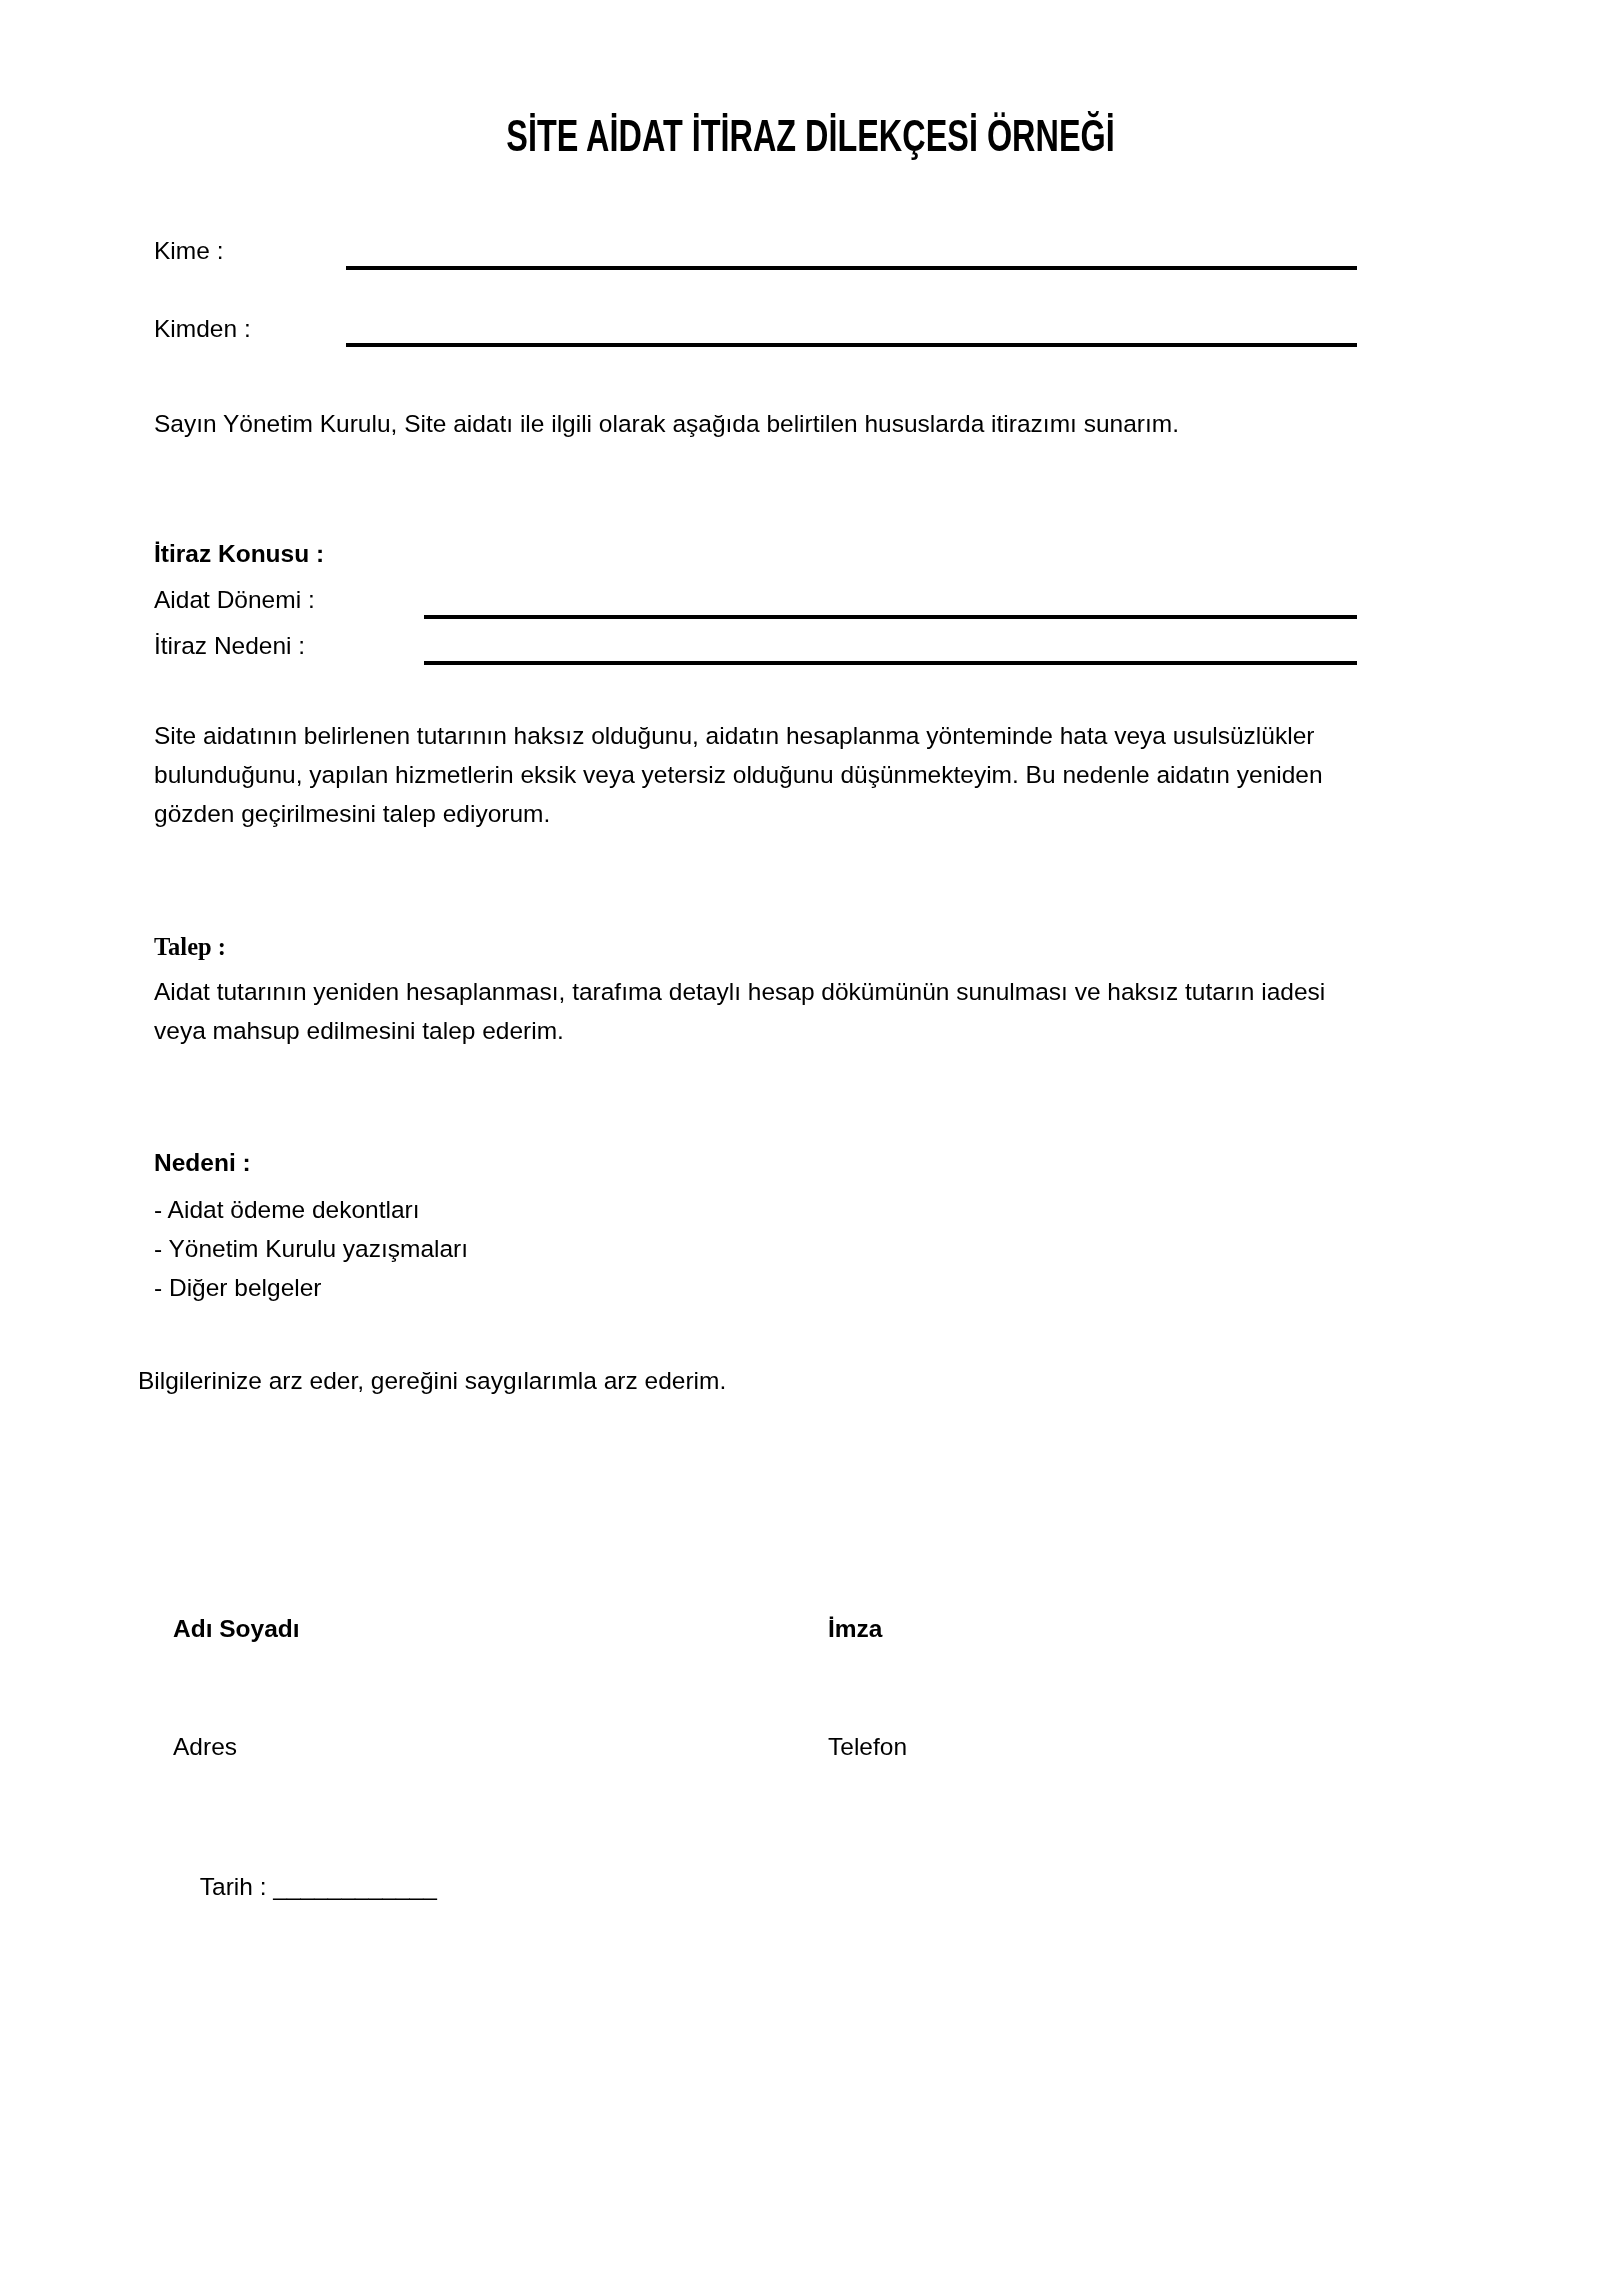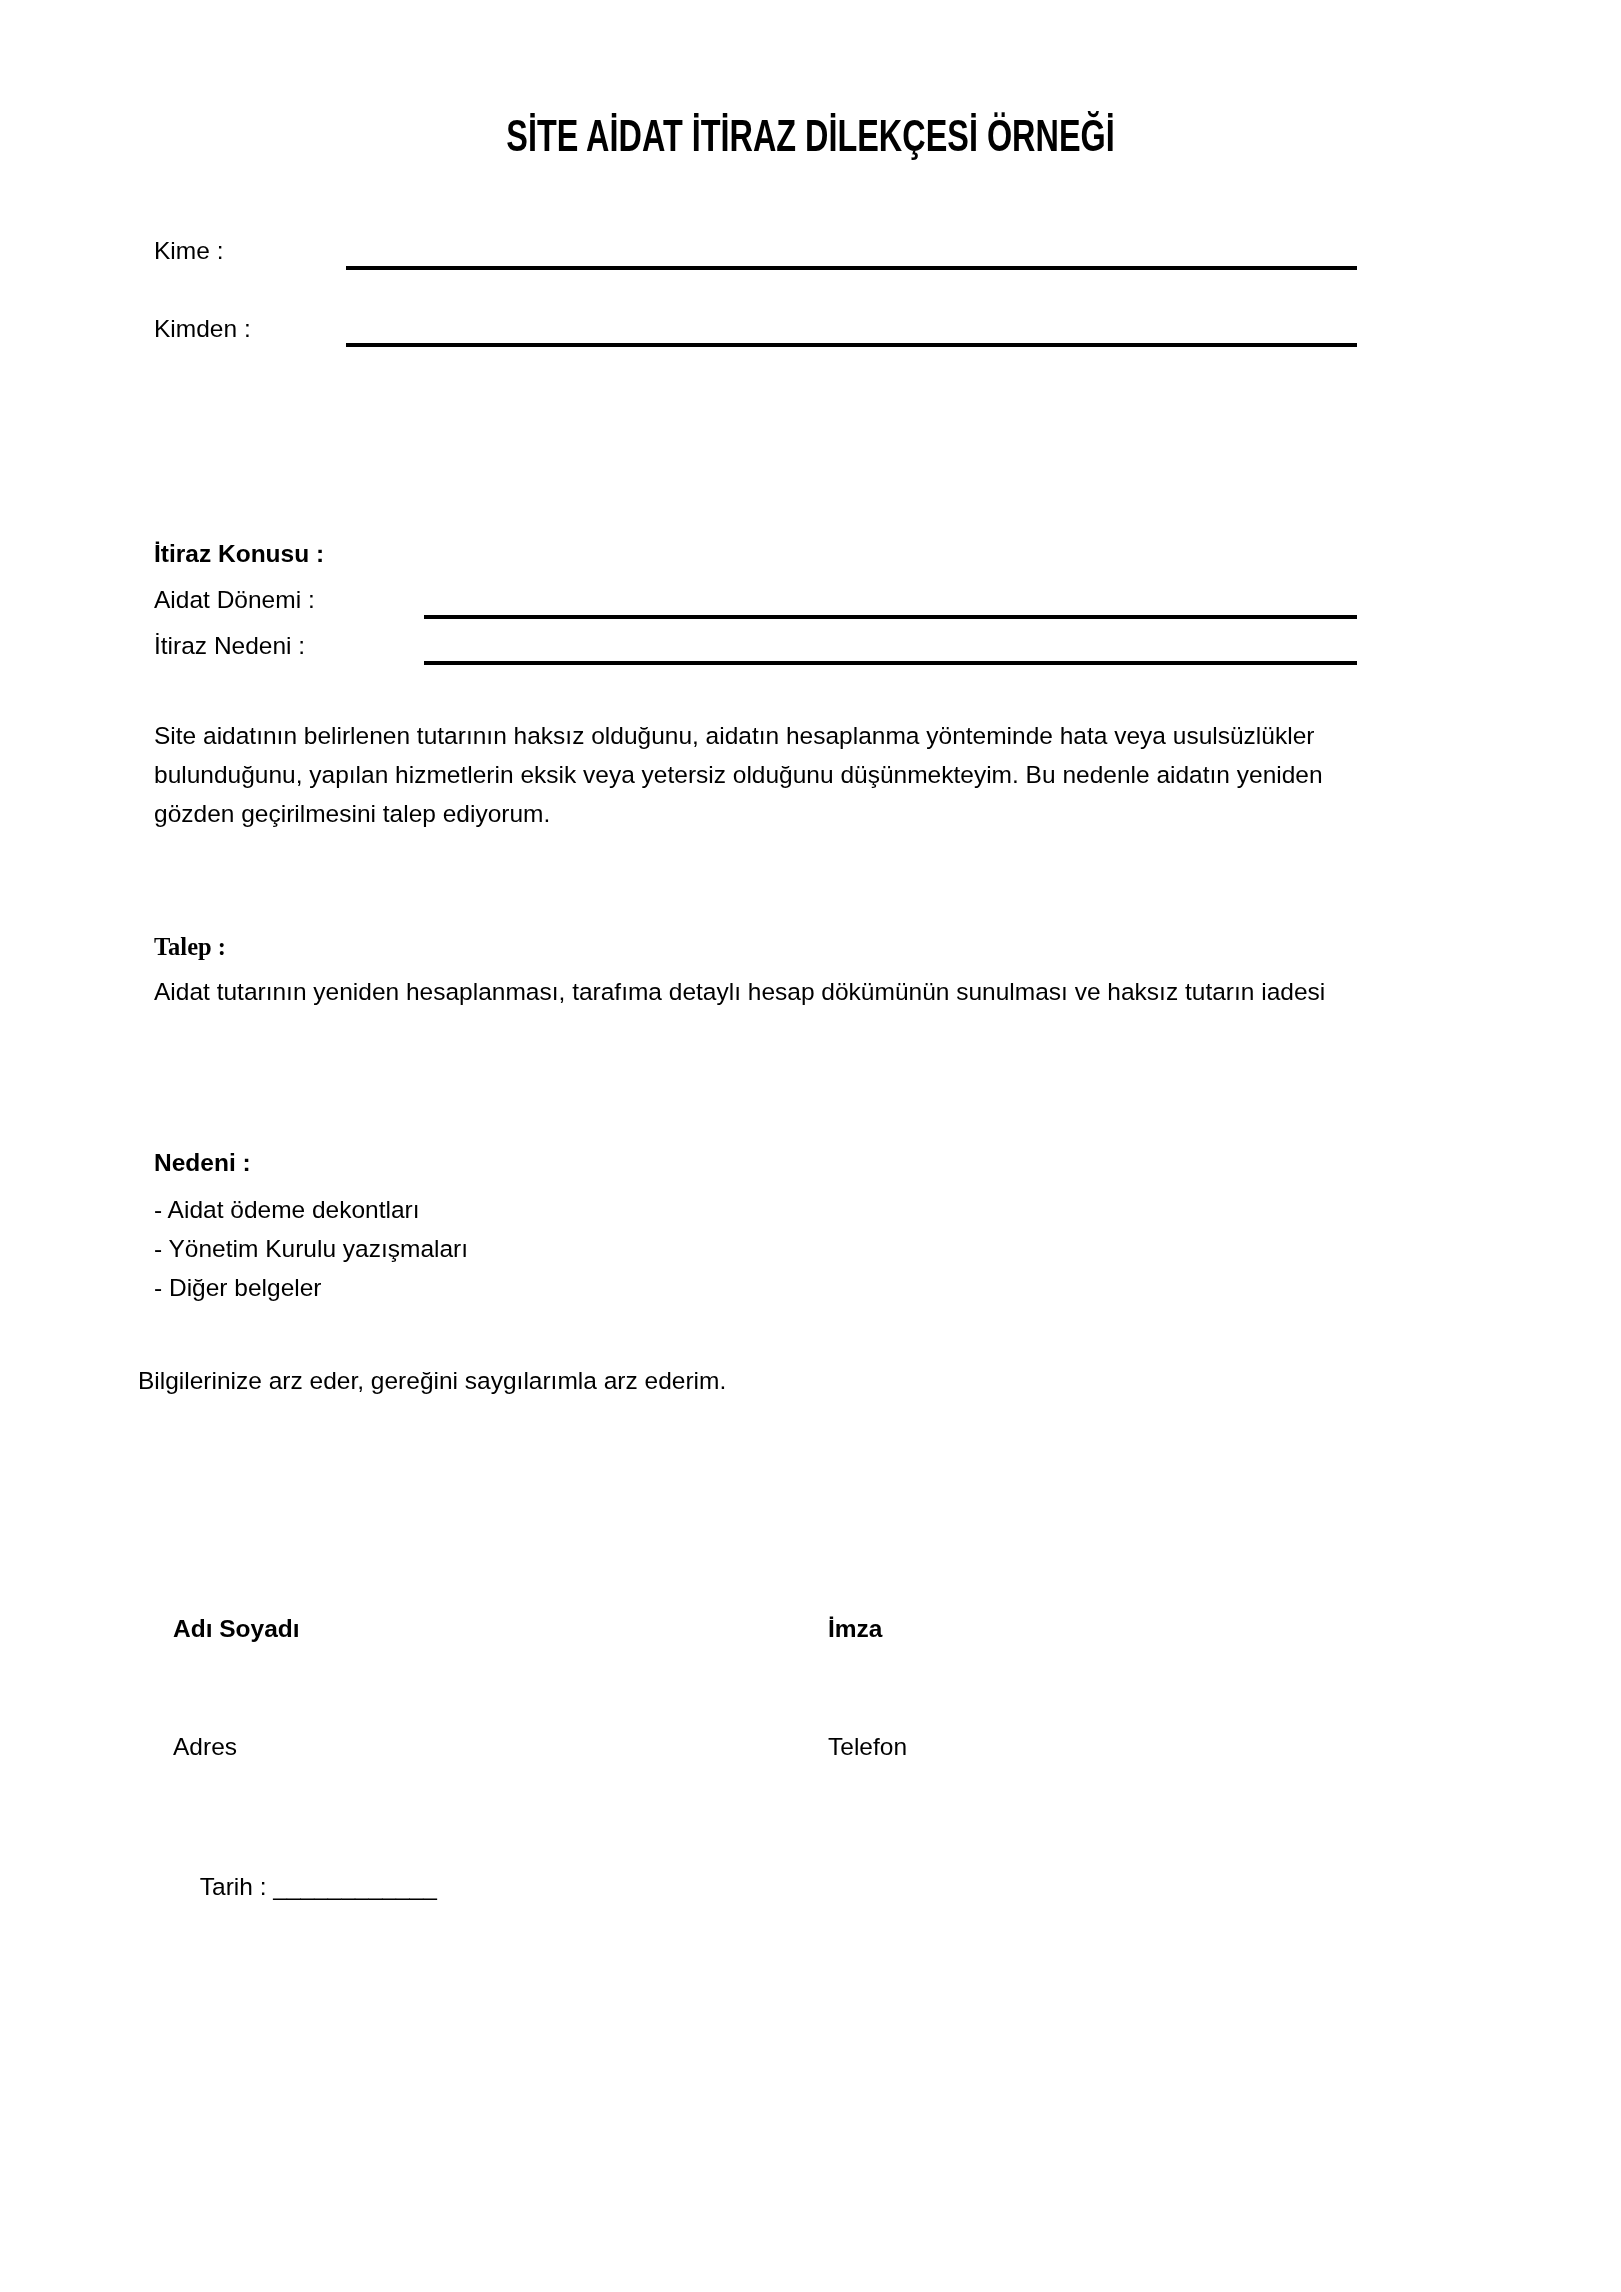--- a/index.html
+++ b/index.html
@@ -45,38 +45,40 @@
 <div class="page">
 
   <div class="doc-title">SİTE AİDAT İTİRAZ DİLEKÇESİ ÖRNEĞİ</div>
 
   <div class="abs" style="left:154px; top:237px;">Kime :</div>
   <div class="fill-line" style="left:346px; top:266px; width:1121px;"></div>
 
   <div class="abs" style="left:154px; top:315px;">Kimden :</div>
   <div class="fill-line" style="left:346px; top:343px; width:1121px;"></div>
 
+  <div class="abs" style="left:154px; top:410px;">Sayın Yönetim Kurulu, Site aidatı ile ilgili olarak aşağıda belirtilen hususlarda itirazımı sunarım.</div>
 
   <div class="abs bold" style="left:154px; top:540px;">İtiraz Konusu :</div>
 
   <div class="abs" style="left:154px; top:586px;">Aidat Dönemi :</div>
   <div class="fill-line" style="left:424px; top:615px; width:1043px;"></div>
 
   <div class="abs" style="left:154px; top:632px;">İtiraz Nedeni :</div>
   <div class="fill-line" style="left:424px; top:661px; width:1043px;"></div>
 
   <div class="para" style="left:154px; top:716px;">
     <div class="line">Site aidatının belirlenen tutarının haksız olduğunu, aidatın hesaplanma yönteminde hata veya usulsüzlükler</div>
     <div class="line">bulunduğunu, yapılan hizmetlerin eksik veya yetersiz olduğunu düşünmekteyim. Bu nedenle aidatın yeniden</div>
     <div class="line">gözden geçirilmesini talep ediyorum.</div>
   </div>
 
   <div class="abs bold" style="left:154px; top:933px;font-family:Liberation Serif, serif;">Talep :</div>
   <div class="para" style="left:154px; top:972px;">
     <div class="line">Aidat tutarının yeniden hesaplanması, tarafıma detaylı hesap dökümünün sunulması ve haksız tutarın iadesi</div>
+    <div class="line">veya mahsup edilmesini talep ederim.</div>
   </div>
 
   <div class="abs bold" style="left:154px; top:1149px;">Nedeni :</div>
   <div class="para" style="left:154px; top:1190px;">
     <div class="line">- Aidat ödeme dekontları</div>
     <div class="line">- Yönetim Kurulu yazışmaları</div>
     <div class="line">- Diğer belgeler</div>
   </div>
 
   <div class="abs" style="left:138px; top:1367px;">Bilgilerinize arz eder, gereğini saygılarımla arz ederim.</div>

